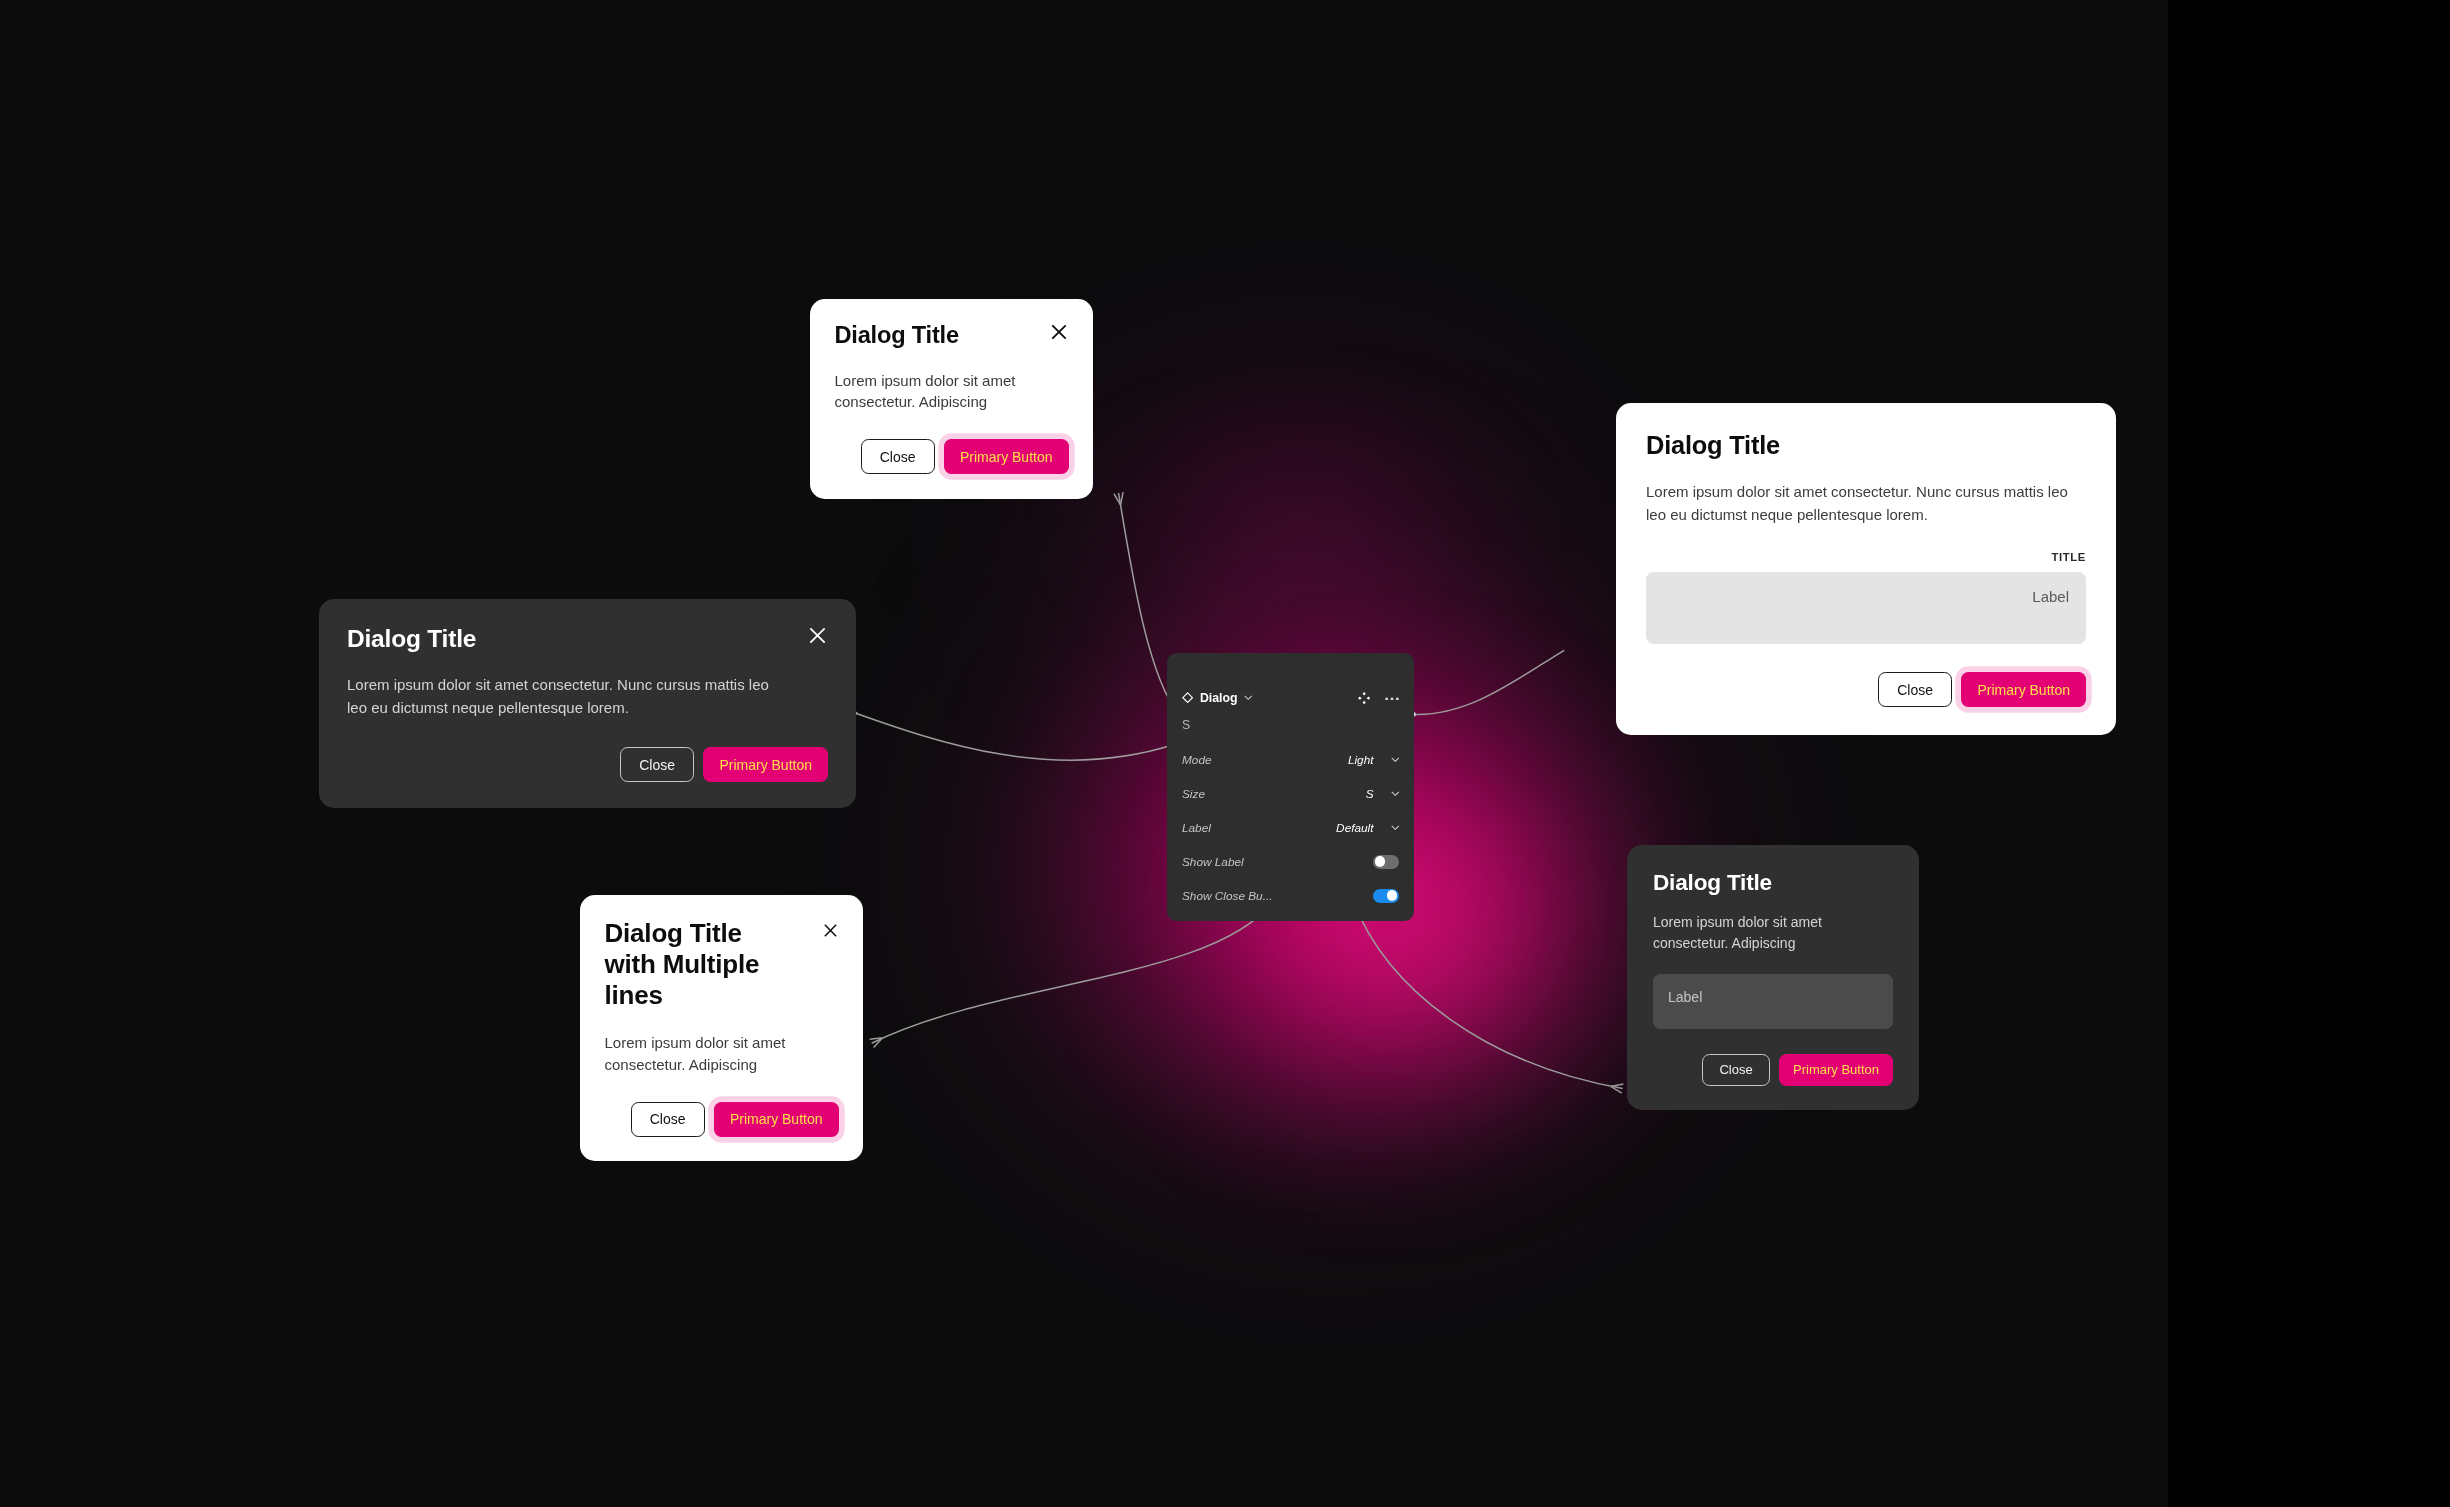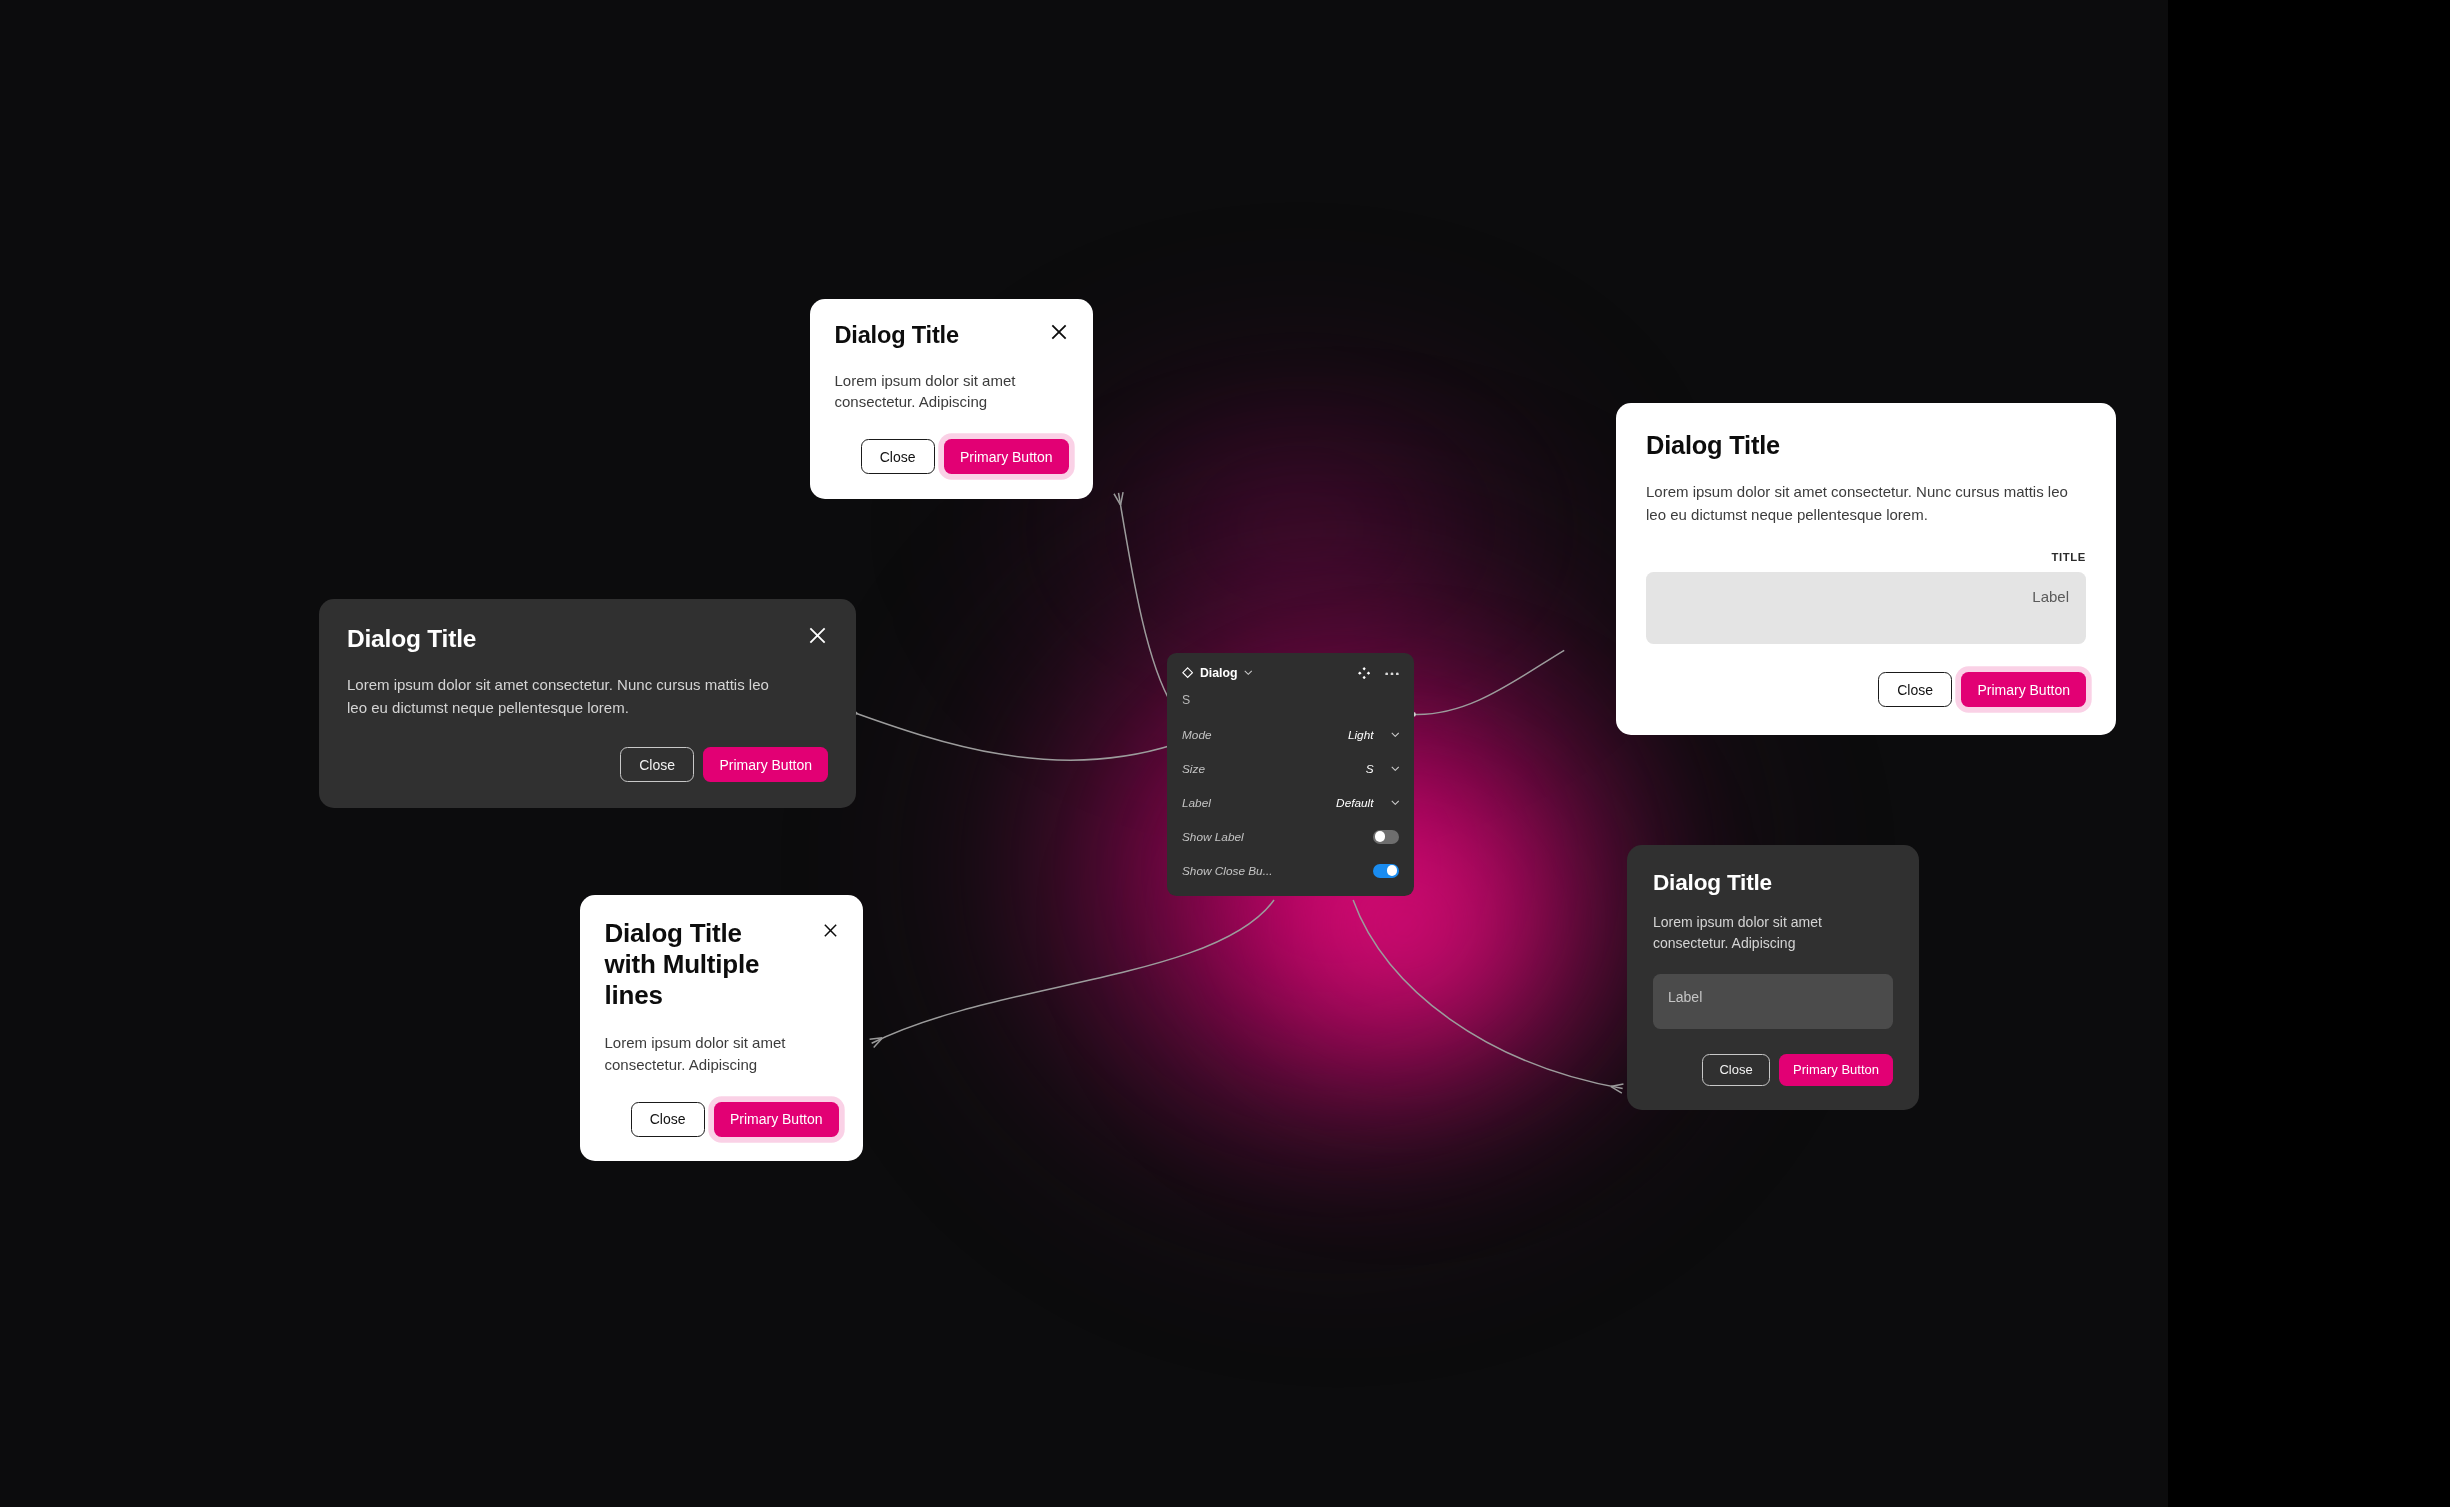--- a/index.html
+++ b/index.html
@@ -120,21 +120,21 @@
     text-align: center;
   }
   .btn-secondary {
     background: transparent;
   }
   .light .btn-secondary { border: 0.9px solid #1a1a1a; color: #111111; }
   .dark  .btn-secondary { border: 0.9px solid #c8c8c8; color: #f2f2f2; }
   .btn-primary {
     background: #e20074;
     border: 0;
-    color: #ffffff;
+    color: #fde047;
   }
   .btn-primary.focused {
     box-shadow: 0 0 0 5.7px rgba(226,0,116,0.18);
   }
 
   
   .field-label {
     text-transform: uppercase;
     font-weight: bold;
     letter-spacing: 0.6px;
@@ -161,20 +161,21 @@
     background: #2e2e2e;
     border-radius: 9.4px;
     padding: 13px 15px 15px 15px;
     box-sizing: border-box;
   }
   .panel-head {
     display: flex;
     align-items: center;
     justify-content: space-between;
     margin-bottom: 13px;
+    margin-top: 25px;
   }
   .panel-head-left {
     display: flex;
     align-items: center;
     gap: 6.6px;
   }
   .panel-name {
     color: #ffffff;
     font-size: 12.3px;
     font-weight: bold;

